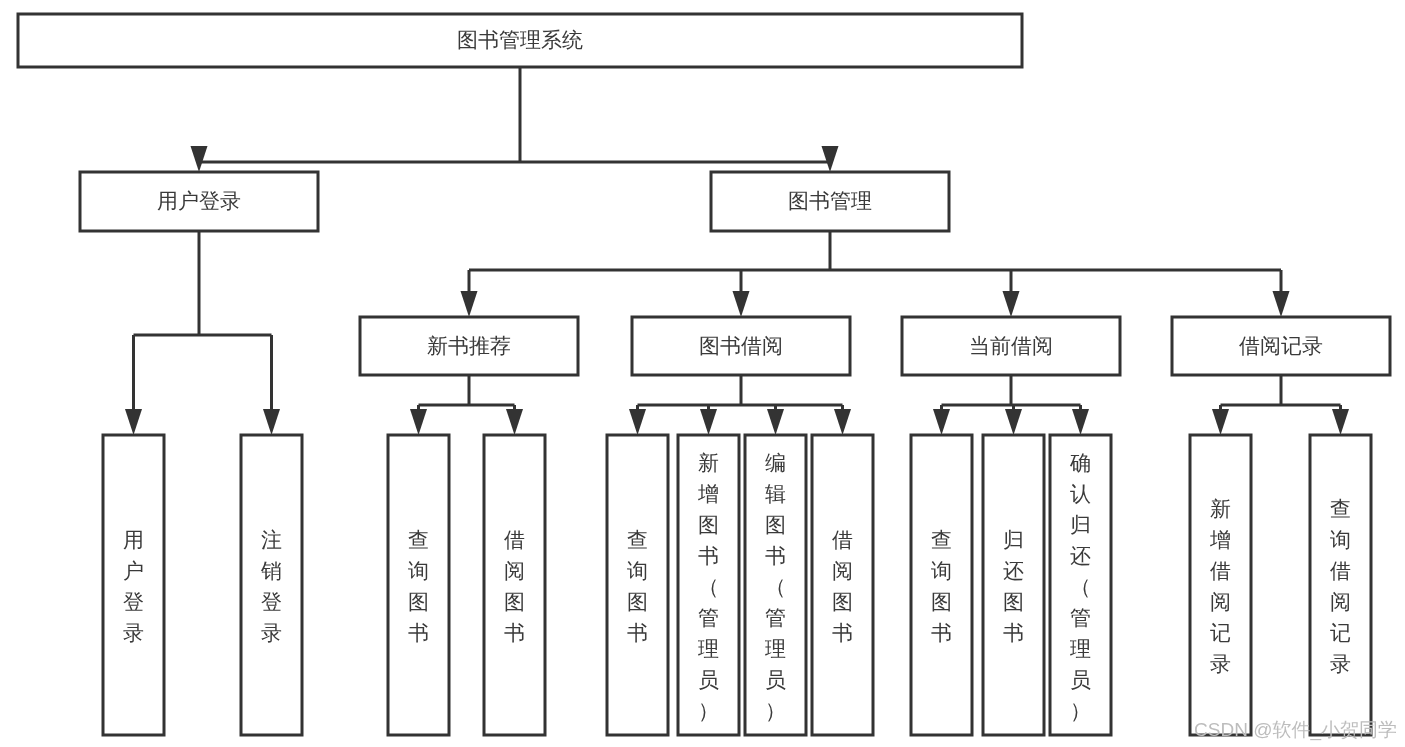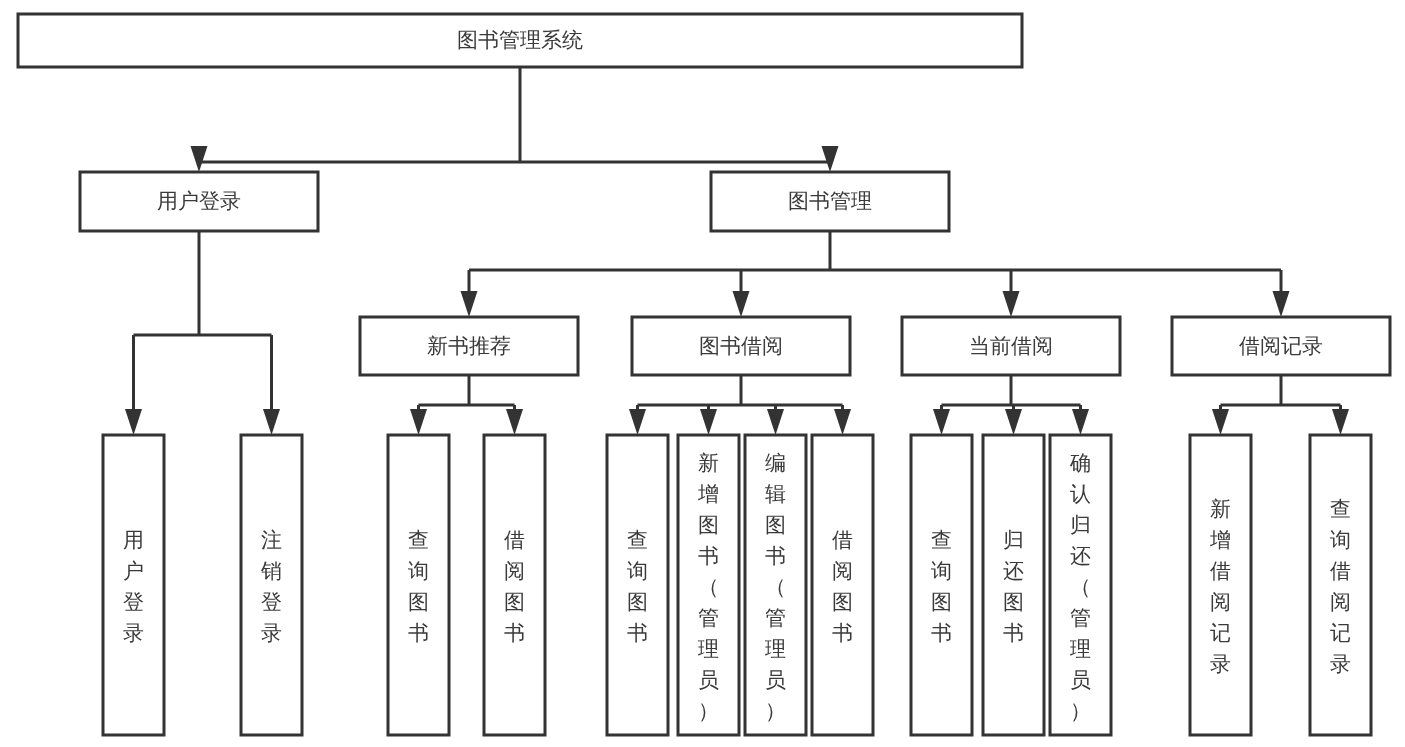--- a/index.html
+++ b/index.html
@@ -202,13 +202,14 @@
         <g>
           <rect class="node-box" x="1190" y="435" width="61" height="300"></rect>
           <text class="node-label-vertical" x="1220.5" y="516.18"><tspan x="1220.5" dy="0">新</tspan><tspan x="1220.5" dy="31">增</tspan><tspan x="1220.5" dy="31">借</tspan><tspan x="1220.5" dy="31">阅</tspan><tspan x="1220.5" dy="31">记</tspan><tspan x="1220.5" dy="31">录</tspan></text>
         </g>
         <g>
           <rect class="node-box" x="1310" y="435" width="61" height="300"></rect>
           <text class="node-label-vertical" x="1340.5" y="516.18"><tspan x="1340.5" dy="0">查</tspan><tspan x="1340.5" dy="31">询</tspan><tspan x="1340.5" dy="31">借</tspan><tspan x="1340.5" dy="31">阅</tspan><tspan x="1340.5" dy="31">记</tspan><tspan x="1340.5" dy="31">录</tspan></text>
         </g>
       </g>
   </svg>
+  <div class="watermark-text">CSDN @软件_小贺同学</div>
 </div>
 
 </body></html>

